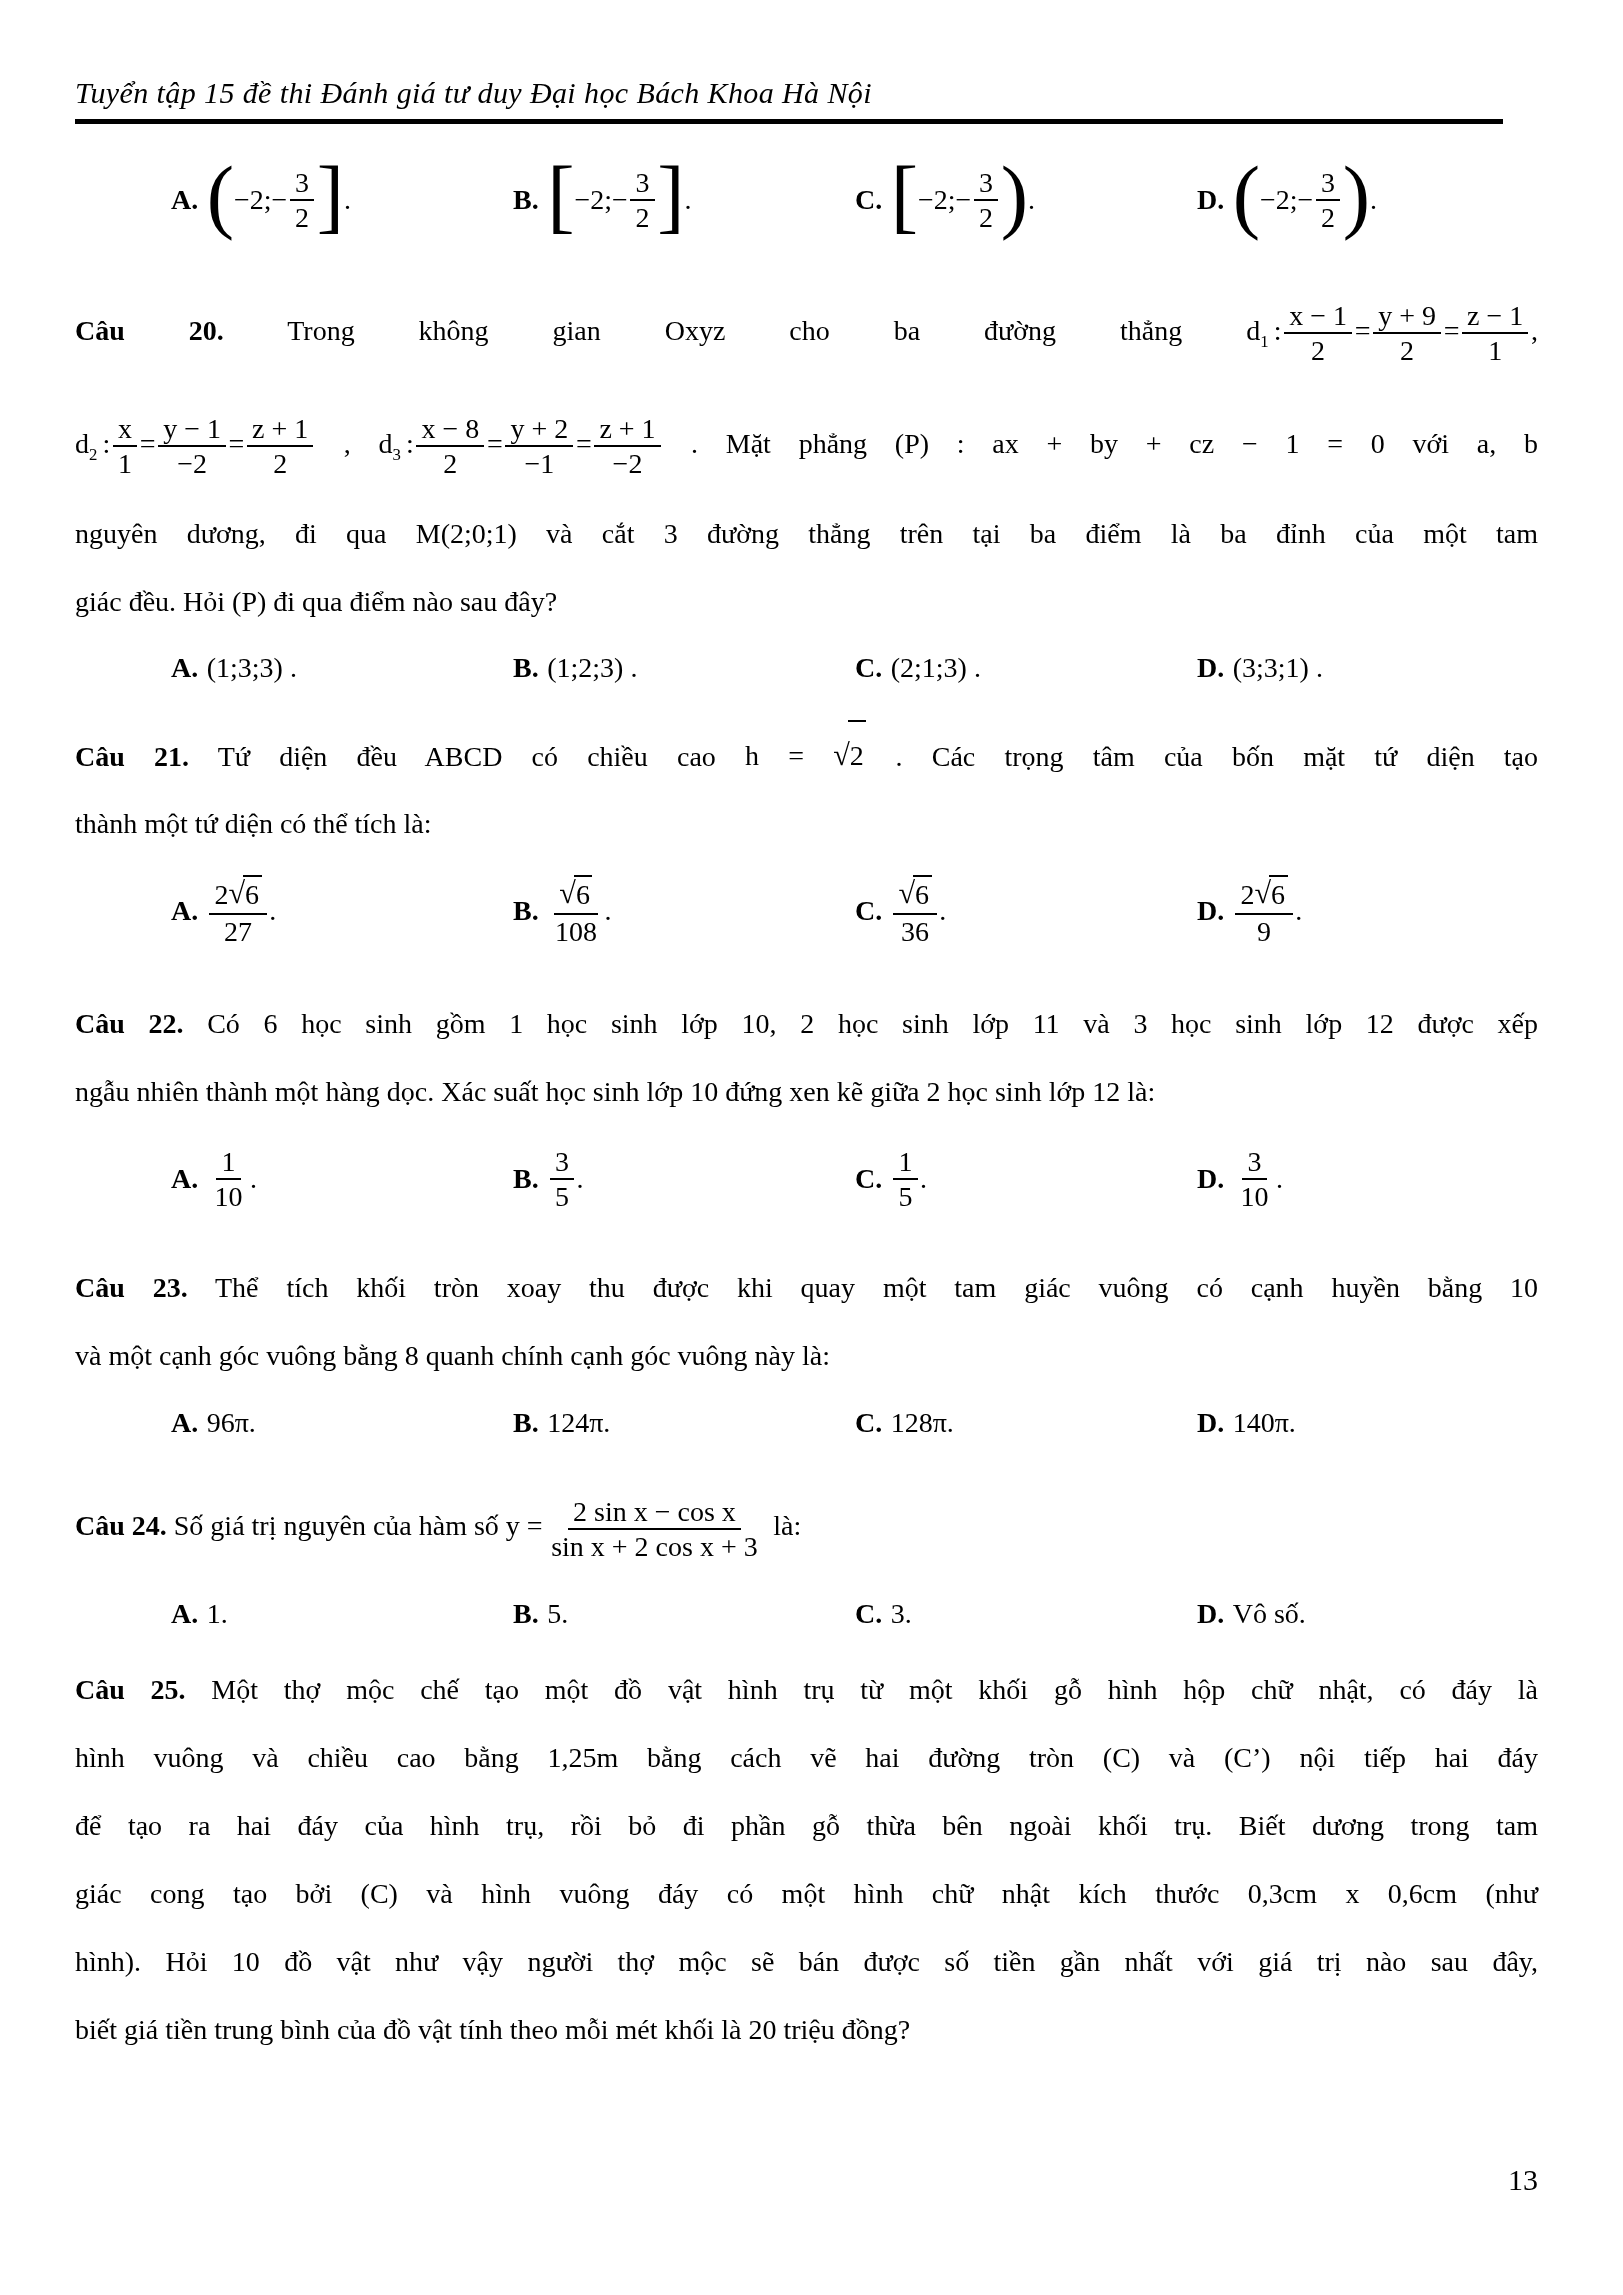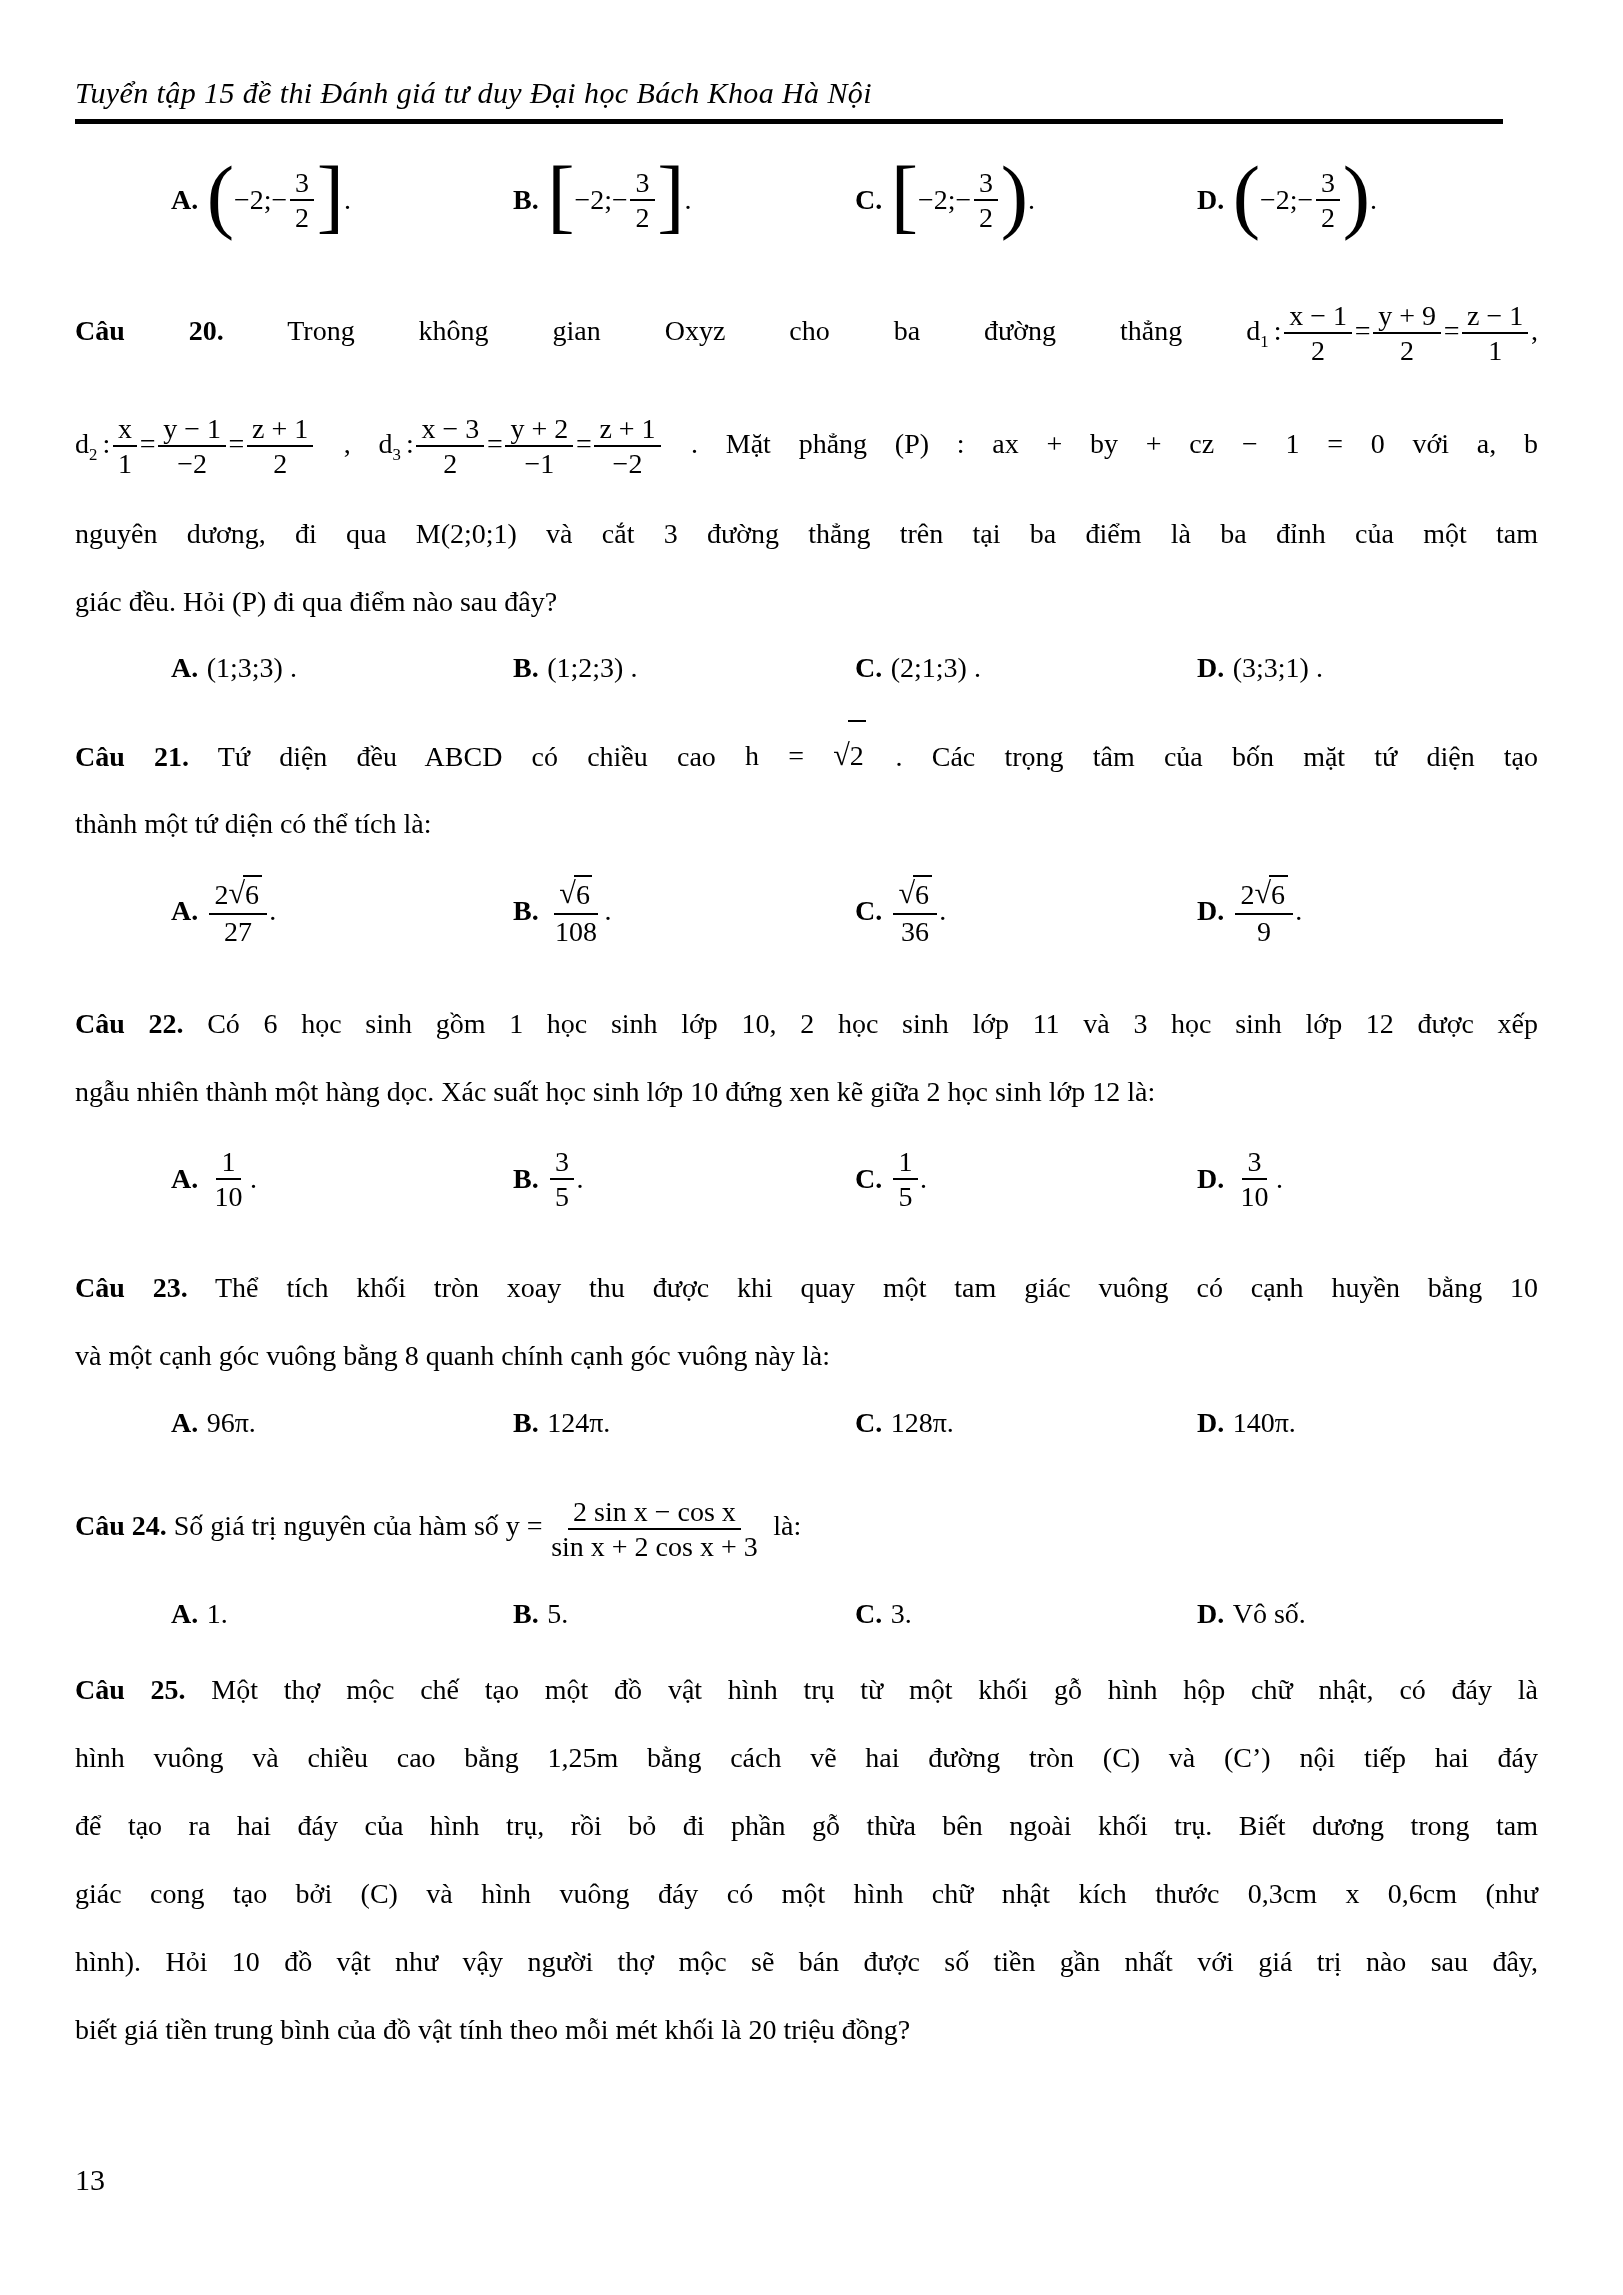--- a/index.html
+++ b/index.html
@@ -44,21 +44,21 @@
   
   .mt-prev{margin-top:22px;}
   .mt-q20{margin-top:19px;}
   .mt-q21{margin-top:26px;}
   .mt-q22{margin-top:26px;}
   .mt-q23{margin-top:22px;}
   .mt-q24{margin-top:20.5px;}
   .mt-q25{margin-top:15.4px;}
   .mt-ans{margin-top:5.1px;}
   .bigfrac{padding:8.5px 3.4px;}
-  .pageno{margin-top:99px;text-align:left;font-size:30px;}
+  .pageno{margin-top:99px;text-align:right;font-size:30px;}
 </style>
 </head>
 <body>
 
 <div class="page">
 
   <div class="header-title">Tuyển tập 15 đề thi Đánh giá tư duy Đại học Bách Khoa Hà Nội</div>
   <div class="rule"></div>
 
   <div class="ans-row tall mt-prev">
@@ -129,21 +129,21 @@
             <span class="den">1</span>
           </span><span>=</span><span class="frac">
             <span class="num">y − 1</span>
             <span class="den">−2</span>
           </span><span>=</span><span class="frac">
             <span class="num">z + 1</span>
             <span class="den">2</span>
           </span></span>
       <span>,</span>
       <span><span>d</span><sub>3</sub><span class="gap"></span><span>:</span><span class="frac">
-            <span class="num">x − 3</span>
+            <span class="num">x − 8</span>
             <span class="den">2</span>
           </span><span>=</span><span class="frac">
             <span class="num">y + 2</span>
             <span class="den">−1</span>
           </span><span>=</span><span class="frac">
             <span class="num">z + 1</span>
             <span class="den">−2</span>
           </span></span>
       <span>.</span>
       <span>Mặt phẳng (P) : ax + by + cz − 1 = 0  với  a, b</span>

